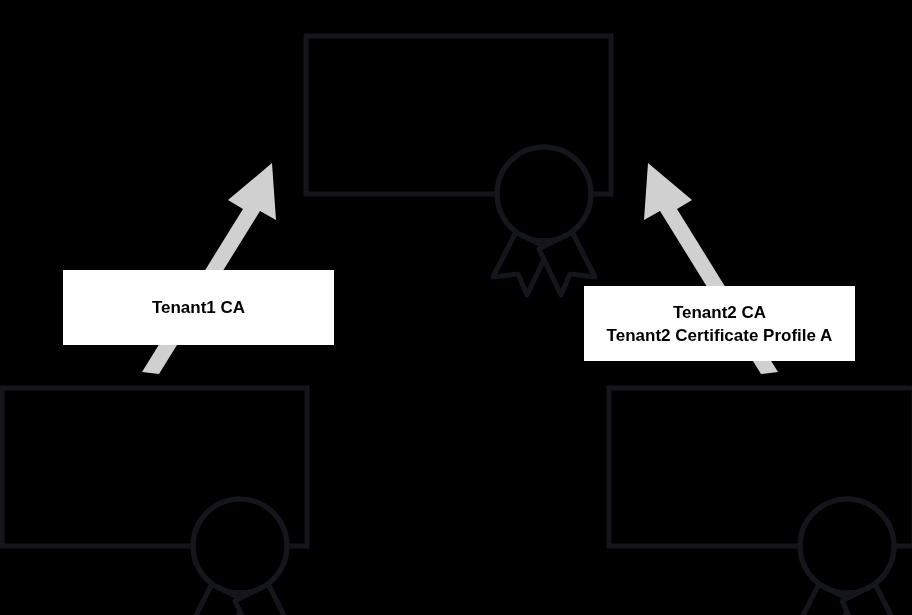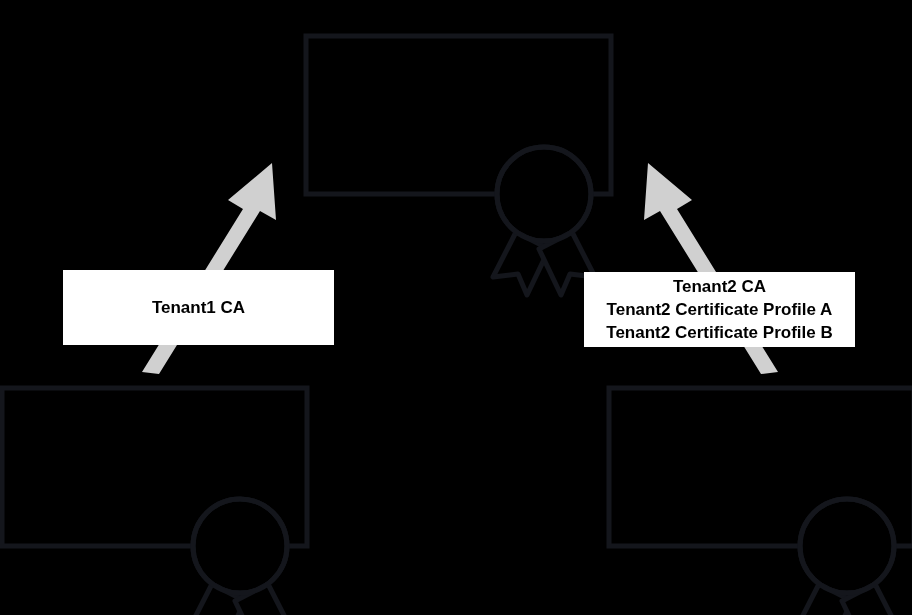--- a/index.html
+++ b/index.html
@@ -36,21 +36,21 @@
   .label-line {
     font-family: "Liberation Sans", sans-serif;
     font-weight: bold;
     font-size: 17px;
     line-height: 23px;
     color: #000000;
     white-space: nowrap;
     text-align: center;
   }
   #tenant1-label { left: 63px; top: 270px; width: 271px; height: 75px; }
-  #tenant2-label { left: 584px; top: 272px; width: 271px; height: 75px; }
+  #tenant2-label { left: 584px; top: 286px; width: 271px; height: 75px; }
 </style>
 </head>
 <body>
 
 <div id="canvas">
 
   <svg id="diagram-svg" viewBox="0 0 912 615" xmlns="http://www.w3.org/2000/svg">
 
     <defs>
 
@@ -85,16 +85,15 @@
 
   </svg>
 
   <div class="label-box" id="tenant1-label">
     <div class="label-line">Tenant1 CA</div>
   </div>
 
   <div class="label-box" id="tenant2-label">
     <div class="label-line">Tenant2 CA</div>
     <div class="label-line">Tenant2 Certificate Profile A</div>
-    <div class="label-line">Tenant2 Certificate Profile B</div>
   </div>
 
 </div>
 
 </body></html>

